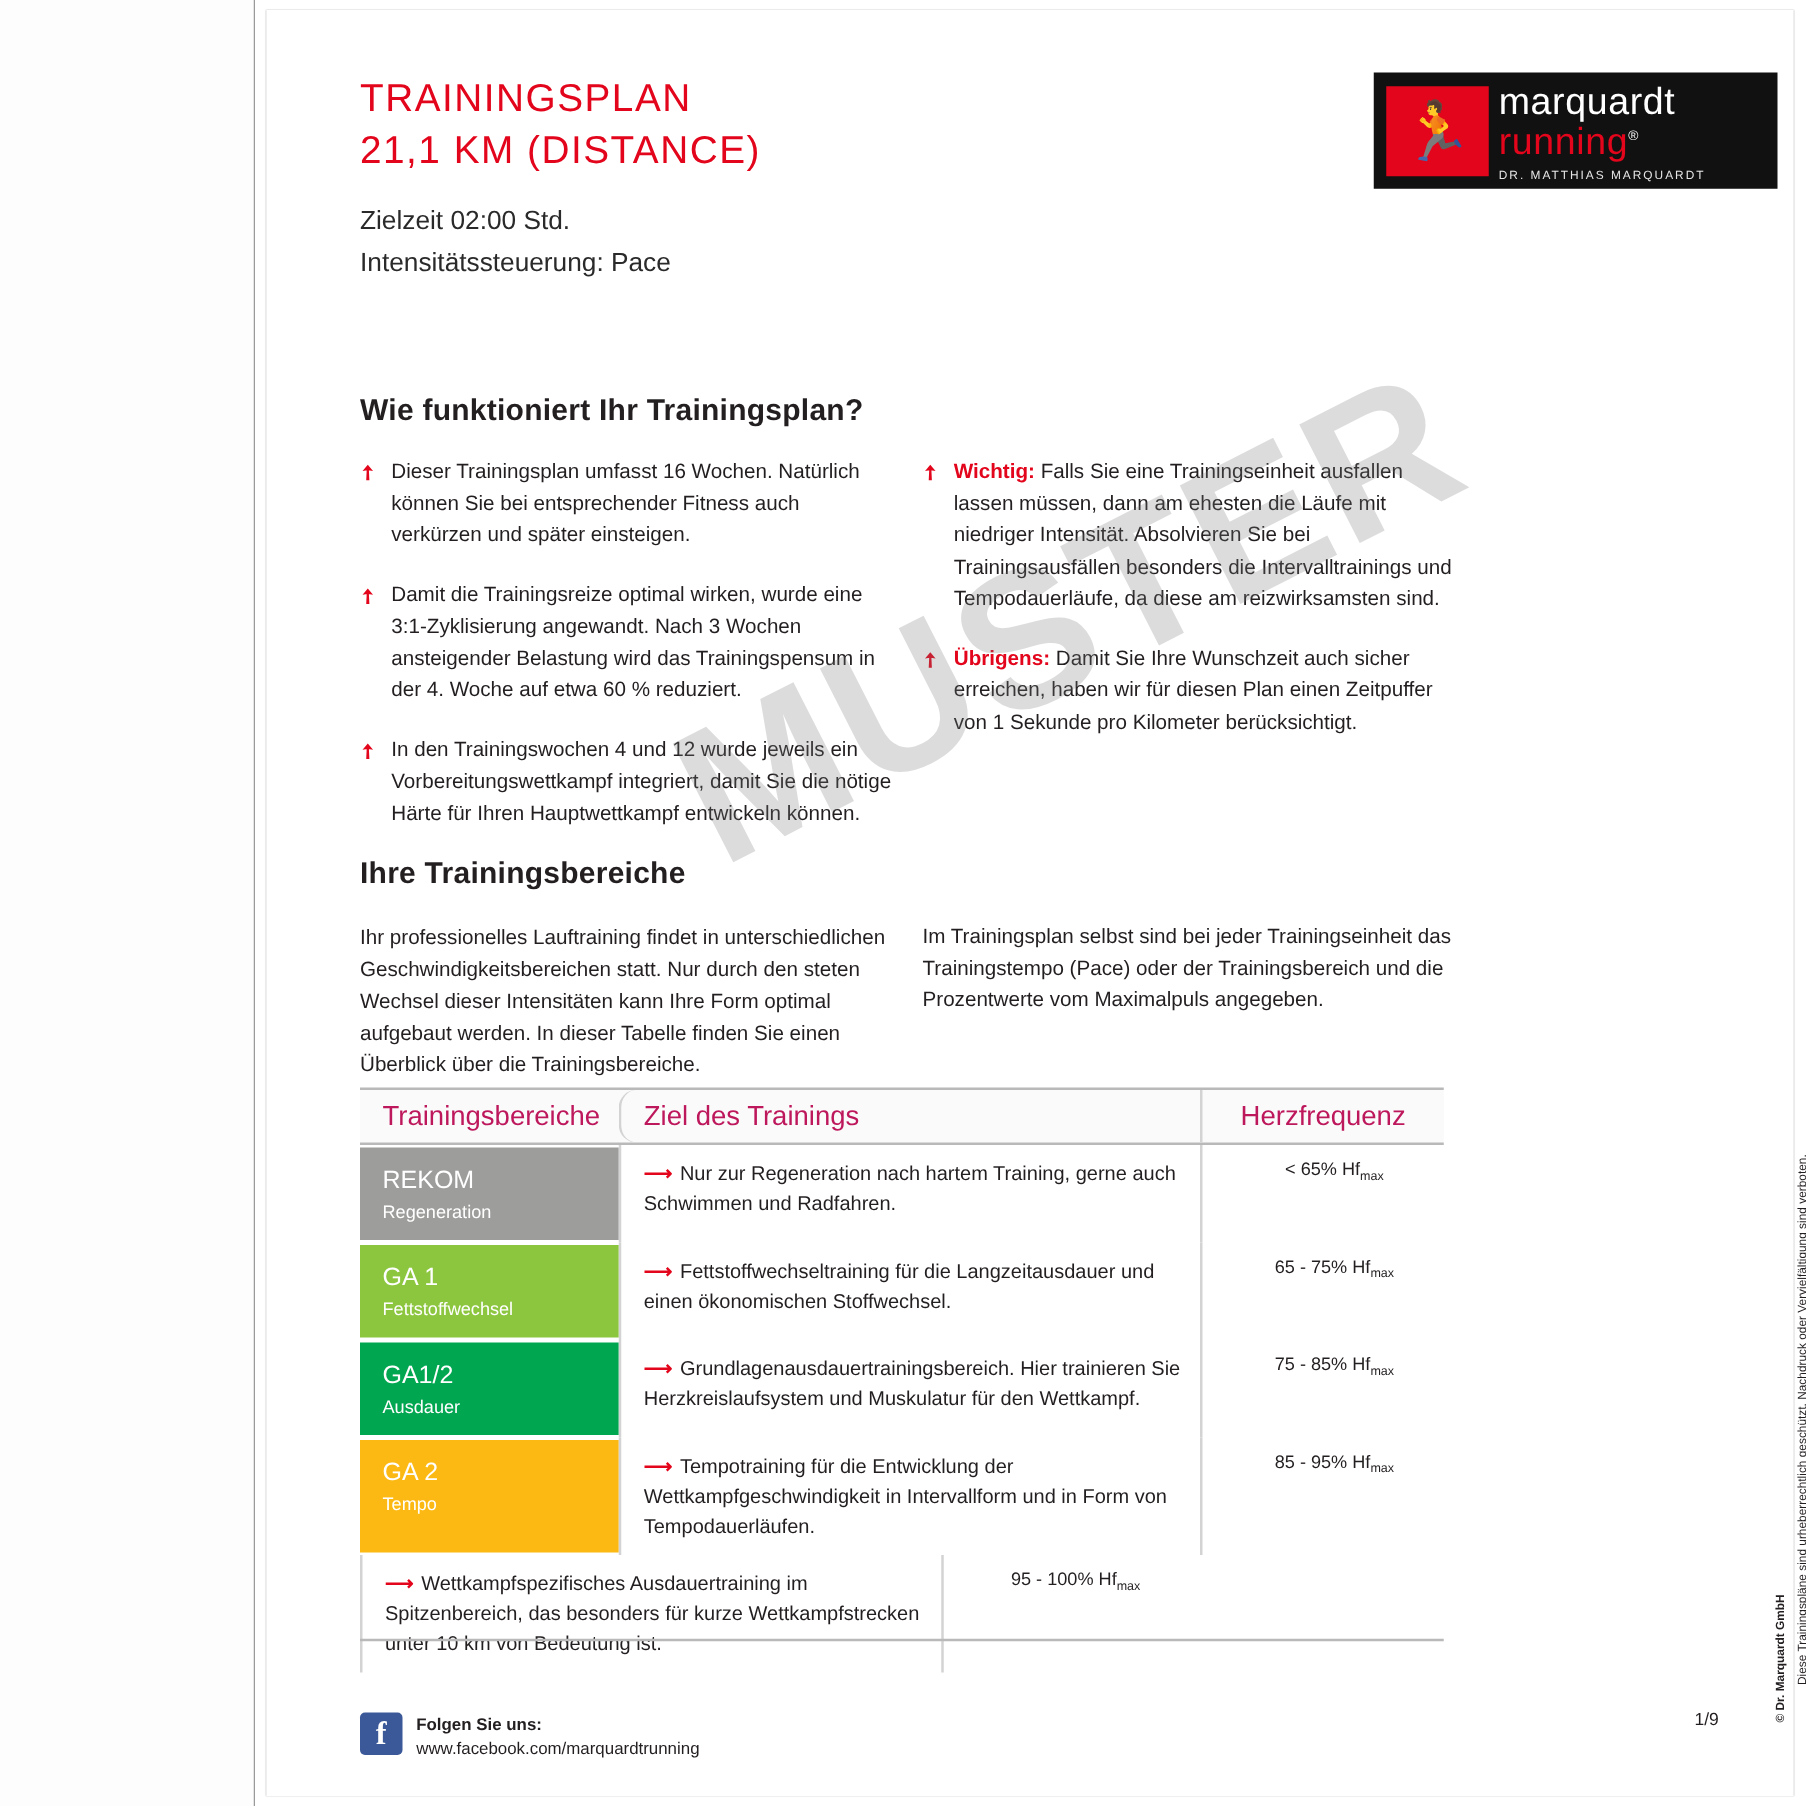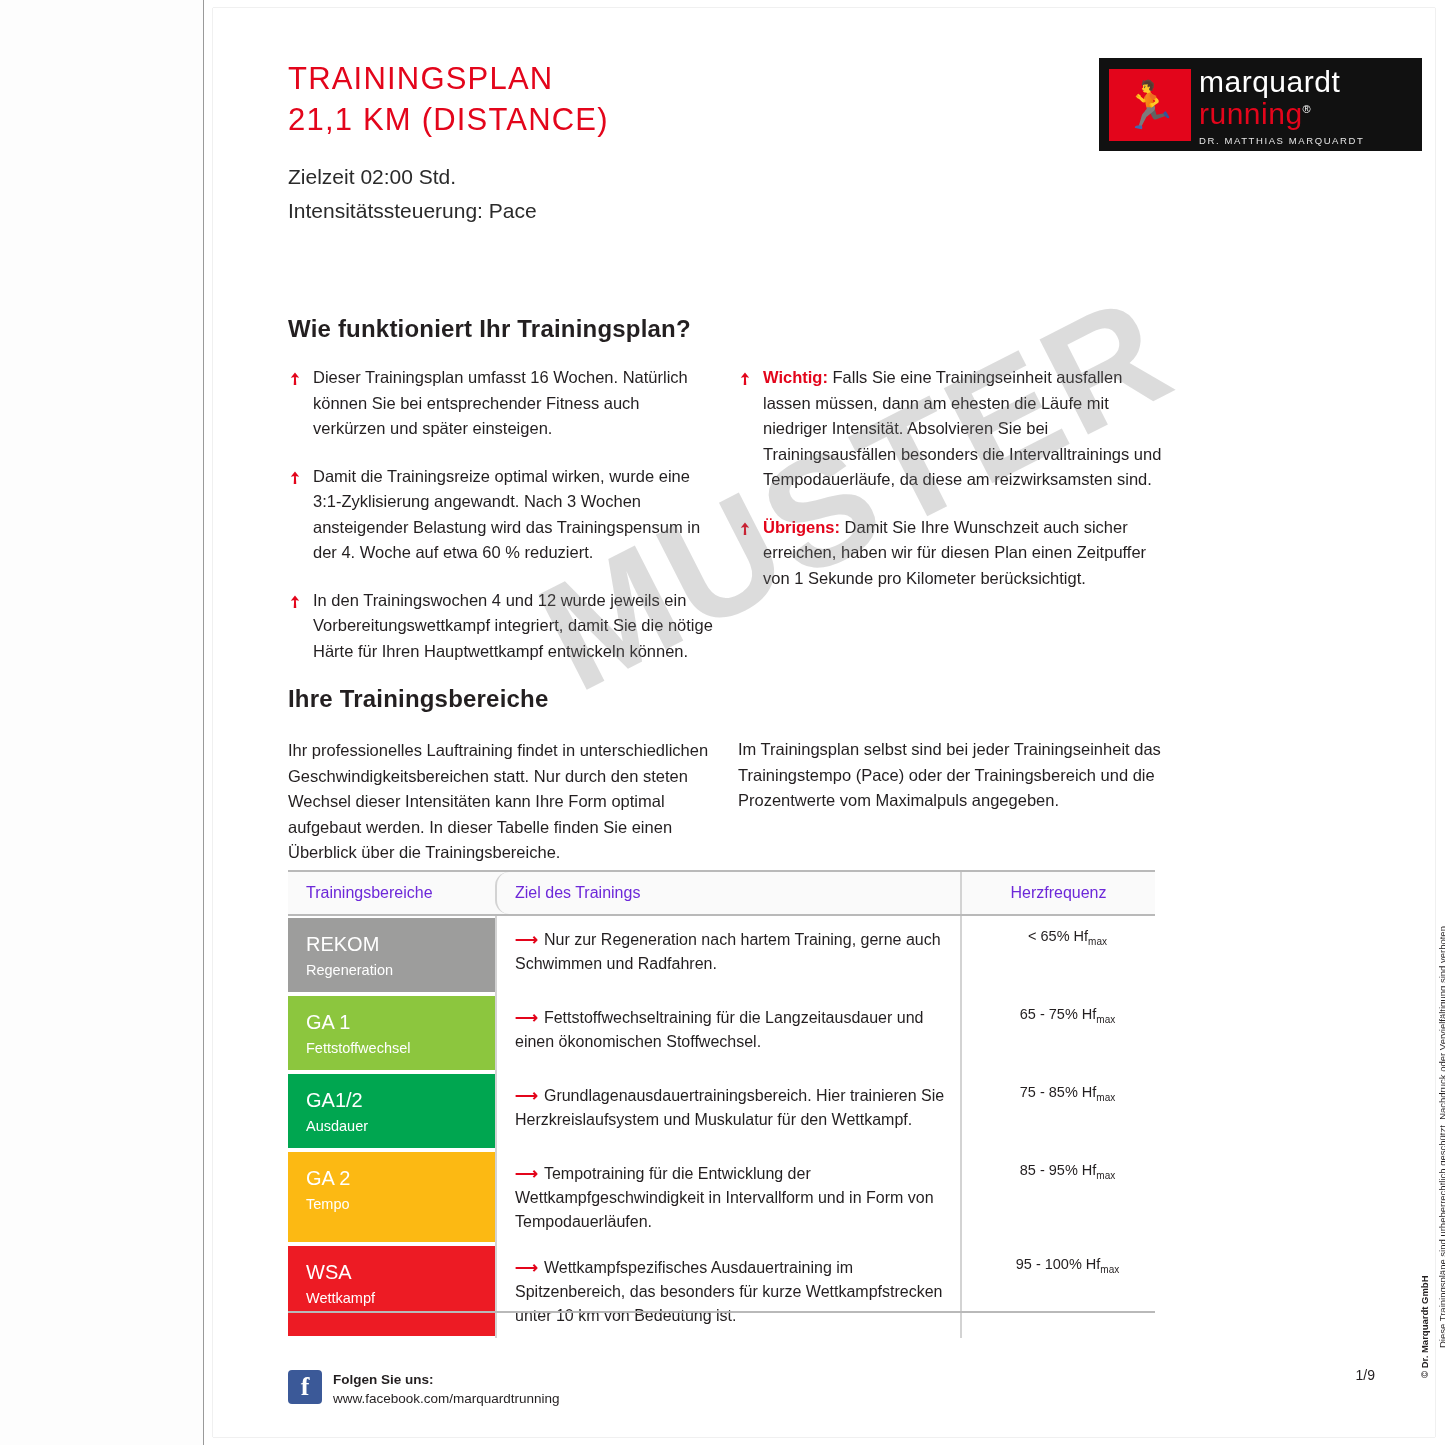--- a/index.html
+++ b/index.html
@@ -166,21 +166,21 @@
     align-items: stretch;
   }
   .zhead {
     border-top: 2px solid #b9b9b9;
     border-bottom: 2px solid #b9b9b9;
     background: #fafafa;
     height: 42px;
   }
   .zhead .c1, .zhead .c2, .zhead .c3 {
     display: flex; align-items: center;
-    font-size: 16px; color: #6d28d9;
+    font-size: 22px; color: #be185d;
   }
   .c1 { width: 207px; flex: none; box-sizing: border-box; }
   .c2 { width: 465px; flex: none; box-sizing: border-box; }
   .c3 { width: 195px; flex: none; box-sizing: border-box; }
   .zhead .c1 { padding-left: 18px; }
   .zhead .c2 { padding-left: 18px; border-left: 2px solid #d3d3d3; border-radius: 14px; }
   .zhead .c3 { padding-left: 18px; border-left: 2px solid #d3d3d3; justify-content: center; padding-left: 0; }
 
   .zbody .zrow { min-height: 78px; }
   .zbody .c1 {
@@ -406,24 +406,20 @@
           </div>
           <div class="c2">
             <span class="ra">⟶</span><span>Tempotraining für die Entwicklung der Wettkampfgeschwindigkeit in Intervallform und in Form von Tempodauerläufen.</span>
           </div>
           <div class="c3">
             <span>85 - 95% Hf</span><sub>max</sub>
           </div>
         </div>
 
         <div class="zrow">
-          <div class="c1" style="background:#ed1b24">
-            <div class="zname">WSA</div>
-            <div class="zsub">Wettkampf</div>
-          </div>
           <div class="c2">
             <span class="ra">⟶</span><span>Wettkampfspezifisches Ausdauertraining im Spitzenbereich, das besonders für kurze Wettkampfstrecken unter 10 km von Bedeutung ist.</span>
           </div>
           <div class="c3">
             <span>95 - 100% Hf</span><sub>max</sub>
           </div>
         </div>
 
       </div>
     </div>

